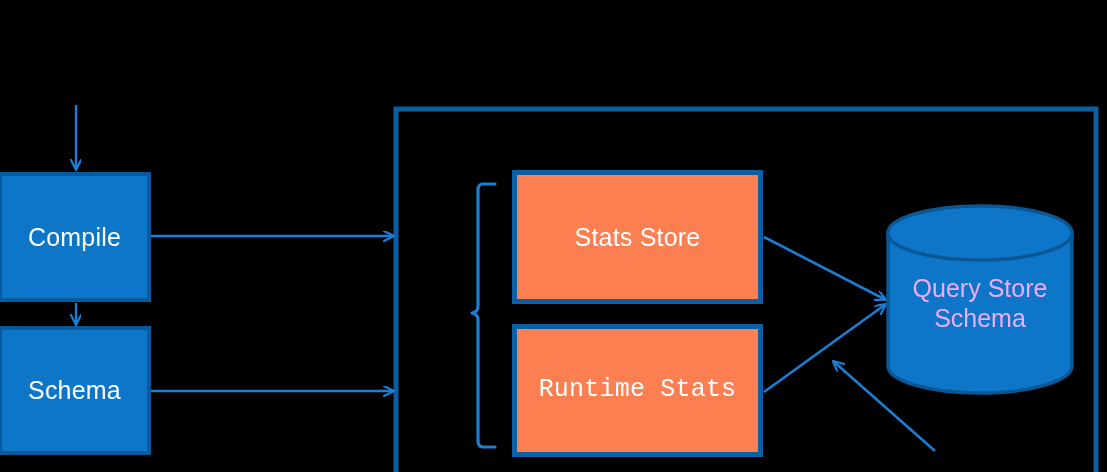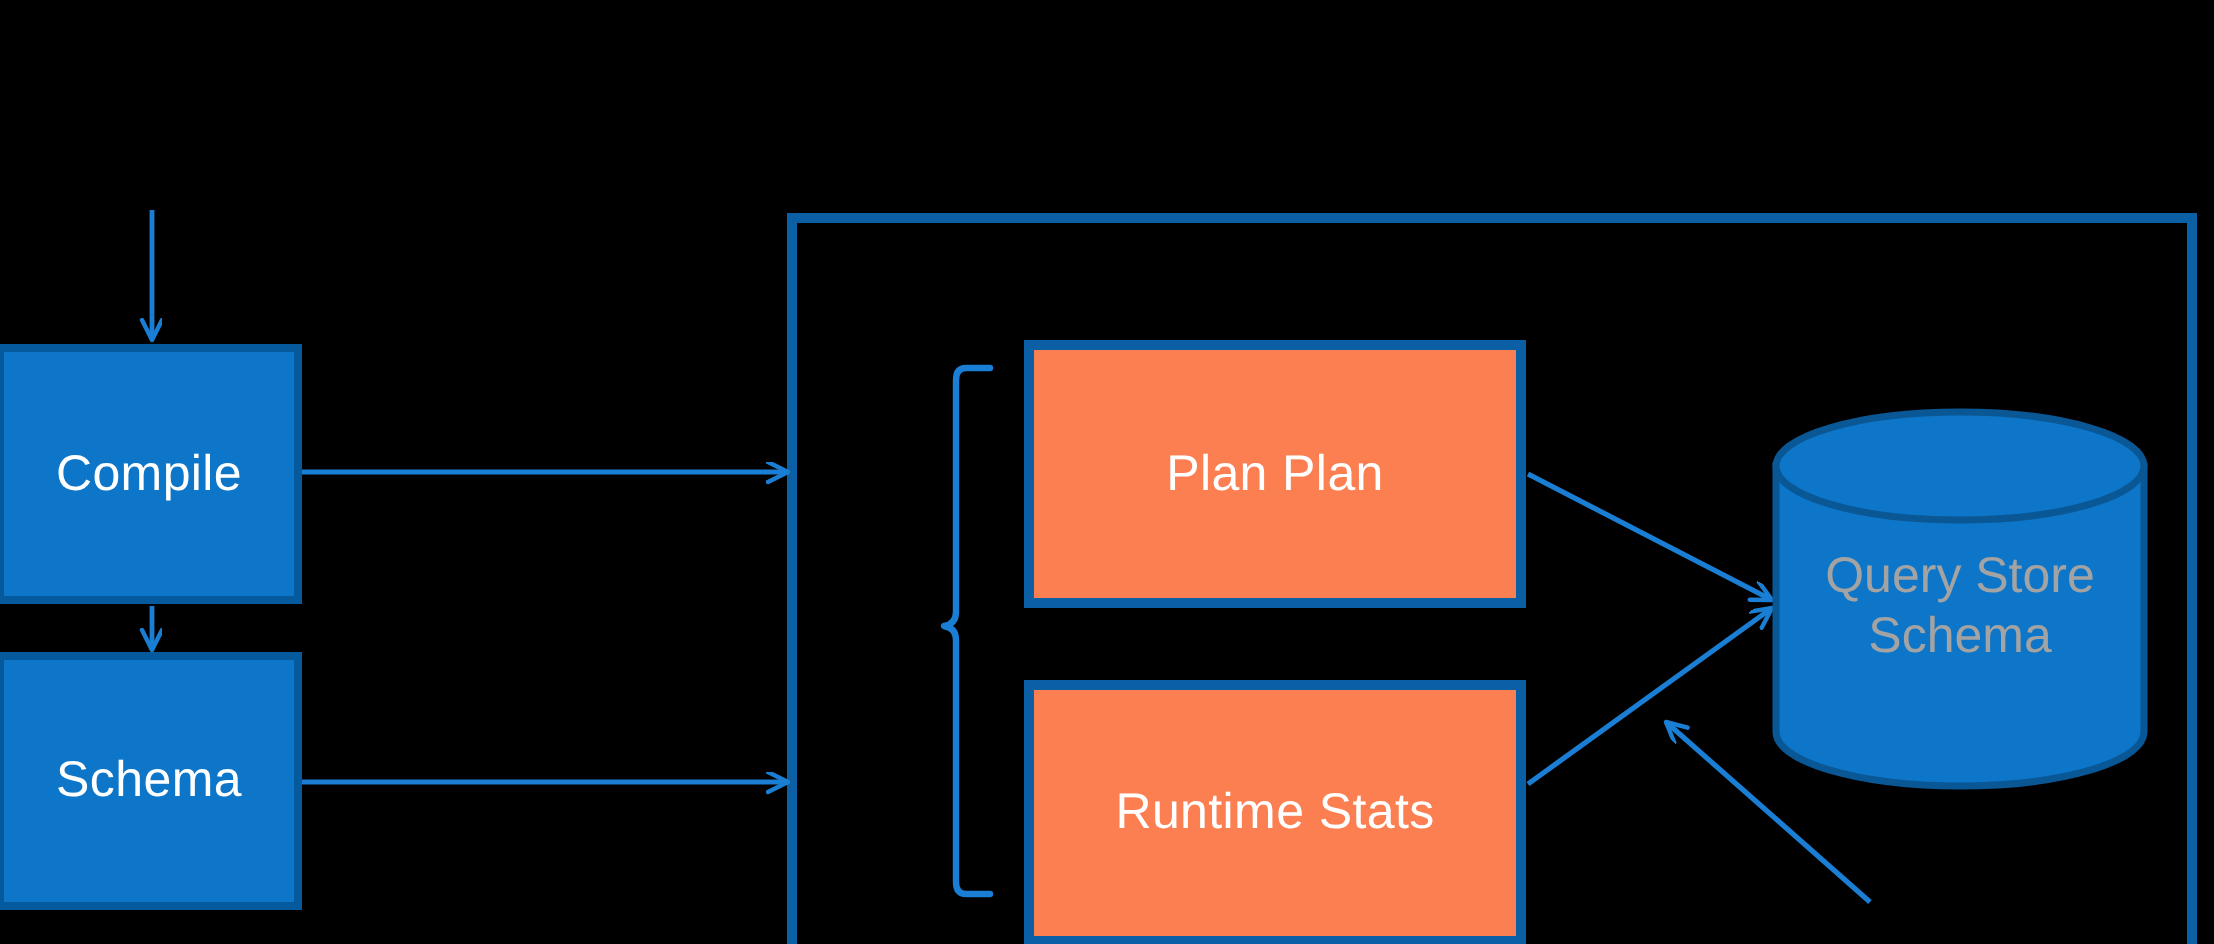--- a/index.html
+++ b/index.html
@@ -40,21 +40,21 @@
   .blue-box {
     background: #0d76c8;
     border: 4px solid #055a9e;
   }
   .orange-box {
     background: #fc7f52;
     border: 5px solid #0a5fa5;
   }
   .cyl-label {
     position: absolute;
-    color: #a3a3a3;
+    color: #f0abfc;
     font-size: 25px;
     text-align: center;
     line-height: 1.2;
     white-space: pre-line;
     display: flex;
     align-items: center;
     justify-content: center;
   }
 </style>
 </head>
@@ -98,24 +98,24 @@
 
   <div class="node-box blue-box" style="left:-2px; top:124px; width:153px; height:130px;">
     <span>Compile</span>
   </div>
 
   <div class="node-box blue-box" style="left:-2px; top:278px; width:153px; height:129px;">
     <span>Schema</span>
   </div>
 
   <div class="node-box orange-box" style="left:512px; top:122px; width:251px; height:134px;">
-    <span>Plan Plan</span>
+    <span>Stats Store</span>
   </div>
 
-  <div class="node-box orange-box" style="left:512px; top:292px; width:251px; height:133px;">
+  <div class="node-box orange-box" style="left:512px; top:276px; width:251px; height:133px;font-family:Liberation Mono, monospace;">
     <span>Runtime Stats</span>
   </div>
 
   <div class="cyl-label" style="left:888px; top:215px; width:184px; height:80px;">
     <span>Query Store
 Schema</span>
   </div>
 
 </div>
 

